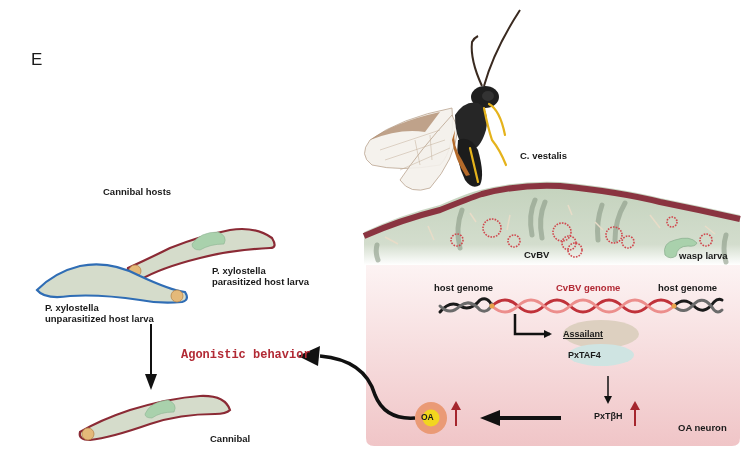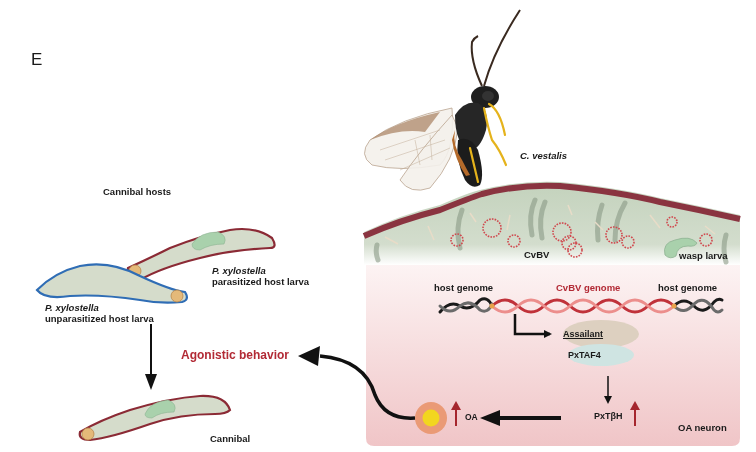--- a/index.html
+++ b/index.html
@@ -2,21 +2,21 @@
 <html><head>
 <meta charset="utf-8">
 <style>
   html, body { margin: 0; padding: 0; background: #ffffff; }
   body { width: 756px; height: 452px; position: relative; overflow: hidden;
          font-family: "Liberation Sans", sans-serif; }
   #stage { position: absolute; left: 0; top: 0; width: 756px; height: 452px; }
   .lbl { position: absolute; font-family: "Liberation Sans", sans-serif; font-weight: bold;
          font-size: 9.5px; color: #1a1a1a; white-space: nowrap; line-height: 1.15; }
   .center { text-align: left; }
-  .it { font-style: italic; }
+  .it { }
   .panel-letter { position: absolute; left: 31px; top: 50px; font-size: 17px; color: #1a1a1a;
                   font-family: "Liberation Sans", sans-serif; }
   .red { color: #b22a35; }
   .agon { font-size: 12px; }
 </style>
 </head>
 <body>
 
 <svg id="stage" viewBox="0 0 756 452" xmlns="http://www.w3.org/2000/svg">
   <defs>
@@ -182,29 +182,29 @@
   <div>parasitized host larva</div>
 </div>
 
 <div class="lbl center" style="left:45px; top:303px; width:120px;">
   <div class="it">P. xylostella</div>
   <div>unparasitized host larva</div>
 </div>
 
 <div class="lbl" style="left:210px; top:434px;">Cannibal</div>
 
-<div class="lbl red agon" style="left:181px; top:349px;">Agonistic behavior</div>
+<div class="lbl red agon" style="left:181px; top:349px;font-family:Liberation Mono, monospace;">Agonistic behavior</div>
 
 <div class="lbl it" style="left:520px; top:151px;">C. vestalis</div>
 
 <div class="lbl" style="left:524px; top:250px;">CvBV</div>
 <div class="lbl" style="left:679px; top:251px;">wasp larva</div>
 
 <div class="lbl" style="left:434px; top:283px;">host genome</div>
 <div class="lbl red" style="left:556px; top:283px;">CvBV genome</div>
 <div class="lbl" style="left:658px; top:283px;">host genome</div>
 
 <div class="lbl center" style="left:563px; top:329px; width:76px; font-size:9px;text-decoration:underline;">Assailant</div>
 <div class="lbl center" style="left:568px; top:350px; width:66px; font-size:9px;">PxTAF4</div>
 
 <div class="lbl" style="left:594px; top:411px; font-size:9px;">PxTβH</div>
-<div class="lbl center" style="left:421px; top:413px; width:20px; font-size:8.5px;margin-left:44px;">OA</div>
+<div class="lbl center" style="left:421px; top:413px; width:20px; font-size:8.5px;">OA</div>
 <div class="lbl" style="left:678px; top:423px;">OA neuron</div>
 
 </body></html>

